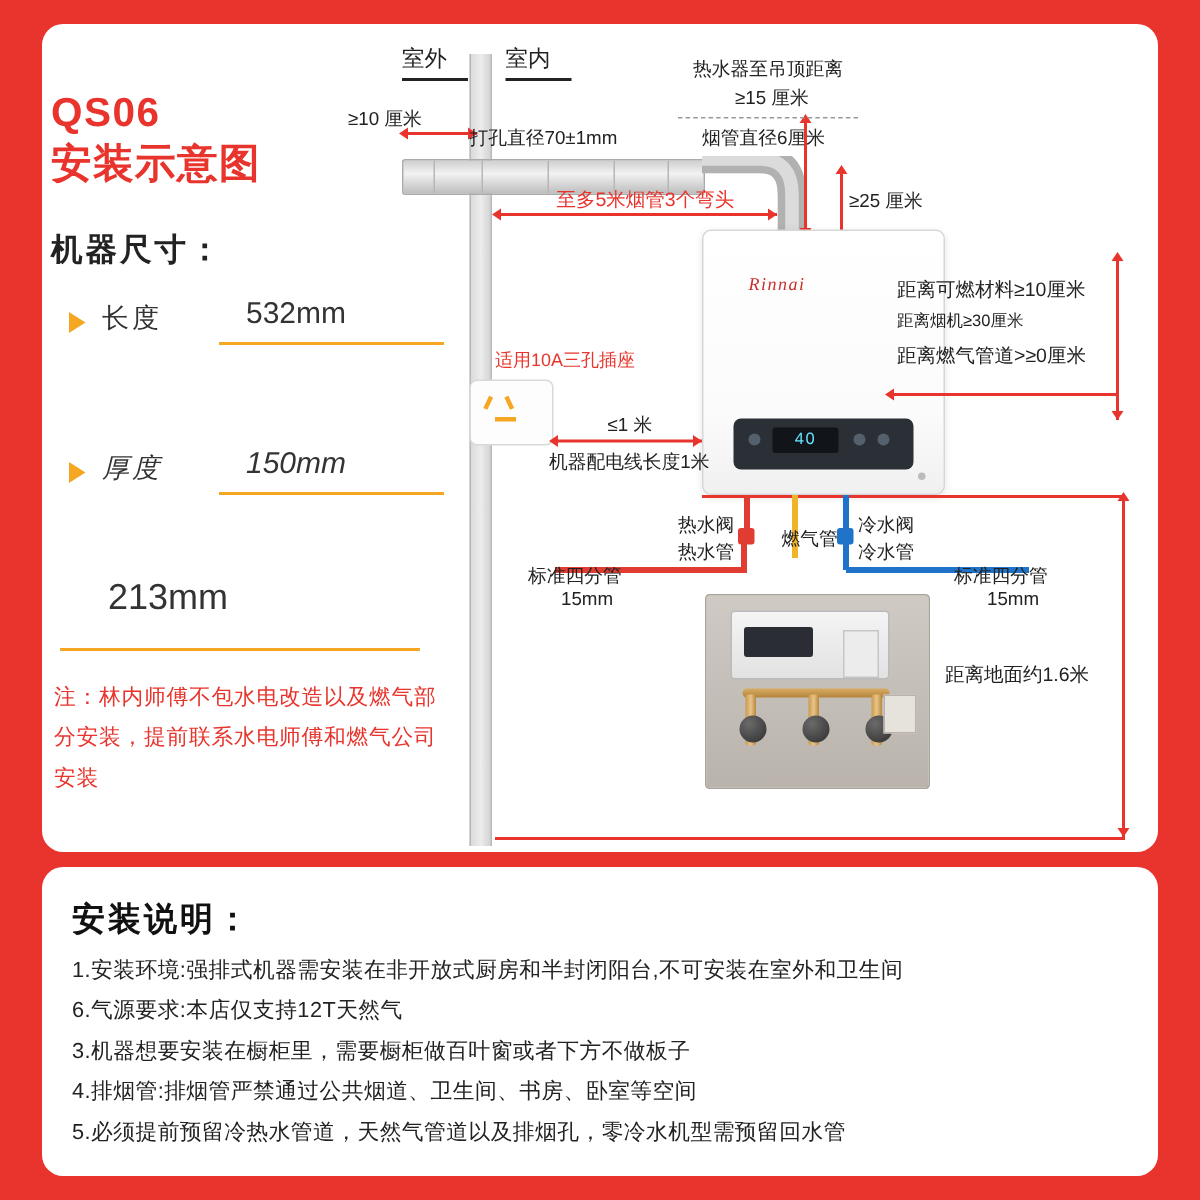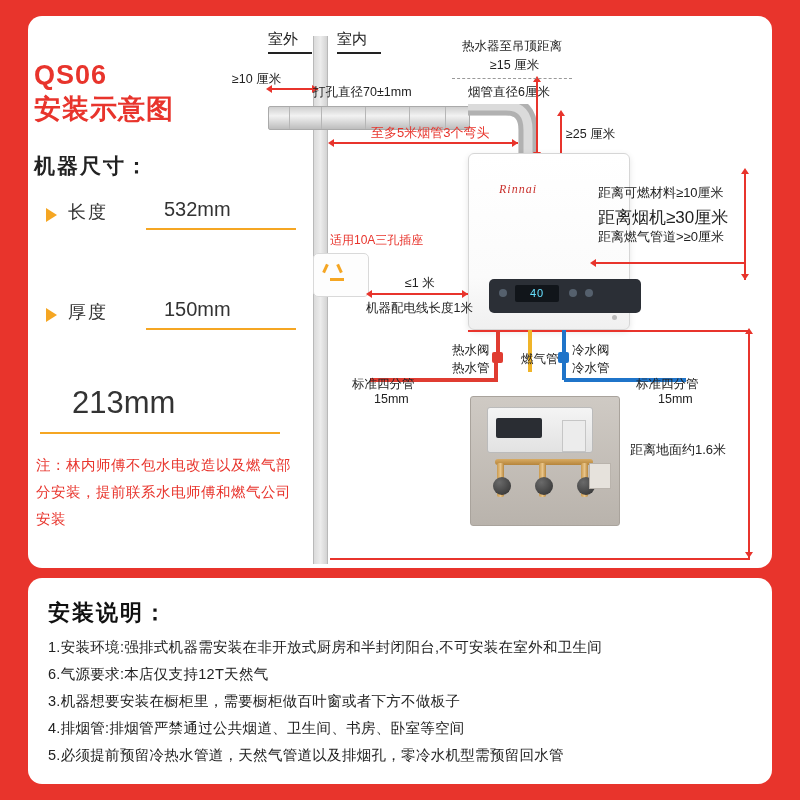--- a/index.html
+++ b/index.html
@@ -42,21 +42,21 @@
     position:absolute;left:118px;top:2px;font-size:20px;color:#333;
   }
   .spec-row .uline{
     position:absolute;left:100px;top:32px;width:150px;height:2px;background:#f5a623;
   }
 
   .gap-title{
     position:absolute;left:34px;top:355px;font-size:20px;color:#222;font-weight:bold;letter-spacing:2px;
   }
   .gap-val{
-    position:absolute;left:72px;top:385px;font-size:31px;color:#333;
+    position:absolute;left:72px;top:385px;font-size:24px;color:#333;
   }
   .gap-uline{
     position:absolute;left:40px;top:432px;width:240px;height:2px;background:#f5a623;
   }
   .note{
     position:absolute;left:36px;top:452px;width:265px;
     font-size:14.5px;color:#e8342c;line-height:27px;letter-spacing:0.5px;
   }
 
   
@@ -100,21 +100,21 @@
     background:linear-gradient(to bottom,#ffffff,#fbfbfb 70%,#f0f0f0);
     border:1px solid #d6d6d6;border-radius:6px;
     box-shadow:0 2px 6px rgba(0,0,0,.10);
   }
   .brand{
     position:absolute;left:30px;top:28px;font-size:12px;color:#c9302c;
     font-family:"Liberation Serif",serif;font-style:italic;letter-spacing:1px;
   }
   .panel{
     position:absolute;left:20px;top:125px;width:120px;height:34px;
-    background:#2b2f36;border-radius:5px;padding-left:32px;
+    background:#2b2f36;border-radius:5px;
   }
   .panel .screen{
     position:absolute;left:26px;top:6px;width:44px;height:17px;
     background:#11151a;border-radius:2px;color:#66e0ff;font-size:11px;
     text-align:center;line-height:17px;letter-spacing:1px;
   }
   .panel .btn{
     position:absolute;top:10px;width:8px;height:8px;border-radius:50%;background:#55606d;
   }
   .heater .dot{position:absolute;right:12px;bottom:9px;width:5px;height:5px;border-radius:50%;background:#bbb;}
@@ -175,21 +175,21 @@
   </div>
 
   <div class="spec-title">机器尺寸：</div>
 
   <div class="spec-row" style="top:196px;">
     <span class="tri"></span>
     <span class="lbl">长度</span>
     <span class="val">532mm</span>
     <span class="uline"></span>
   </div>
-  <div class="spec-row" style="top:296px;">
+  <div class="spec-row" style="top:296px;font-style:italic;">
     <span class="tri"></span>
     <span class="lbl">厚度</span>
     <span class="val">150mm</span>
     <span class="uline"></span>
   </div>
 
   <div class="gap-val">213mm</div>
   <div class="gap-uline"></div>
   <div class="note">注：林内师傅不包水电改造以及燃气部分安装，提前联系水电师傅和燃气公司安装</div>
 
@@ -251,21 +251,21 @@
     <div class="panel">
       <div class="btn" style="left:10px;"></div>
       <div class="screen">40</div>
       <div class="btn" style="left:80px;"></div>
       <div class="btn" style="left:96px;"></div>
     </div>
     <div class="dot"></div>
   </div>
 
   <div class="dim-text" style="left:598px;top:184px;font-size:13px;">距离可燃材料≥10厘米</div>
-  <div class="dim-text" style="left:598px;top:206px;font-size:17px;">距离烟机≥30厘米</div>
+  <div class="dim-text" style="left:598px;top:206px;font-size:11px;">距离烟机≥30厘米</div>
   <div class="dim-text" style="left:598px;top:228px;font-size:13px;">距离燃气管道&gt;≥0厘米</div>
   <div class="dim-line" style="left:744px;top:170px;width:1.5px;height:110px;"></div>
   <div class="arrowU" style="left:741px;top:168px;"></div>
   <div class="arrowD" style="left:741px;top:274px;"></div>
   <div class="dim-line" style="left:592px;top:262px;width:152px;height:1.5px;"></div>
   <div class="arrowL" style="left:590px;top:259px;"></div>
 
   <div class="dim-text red" style="left:330px;top:232px;font-size:12px;">适用10A三孔插座</div>
   <div class="socket">
     <span class="s1"></span>

